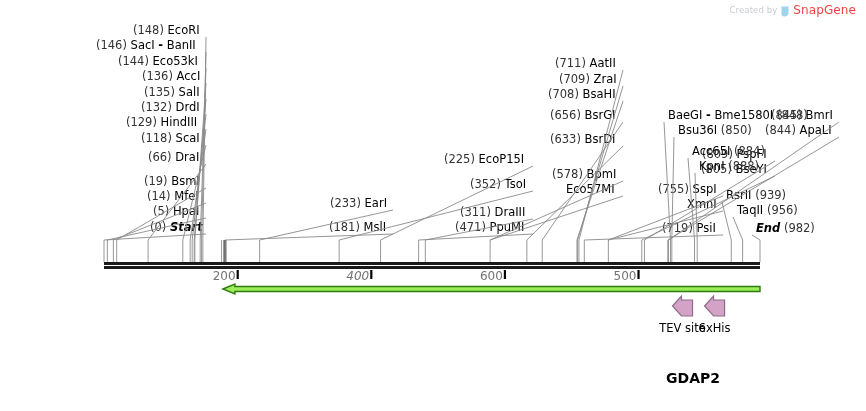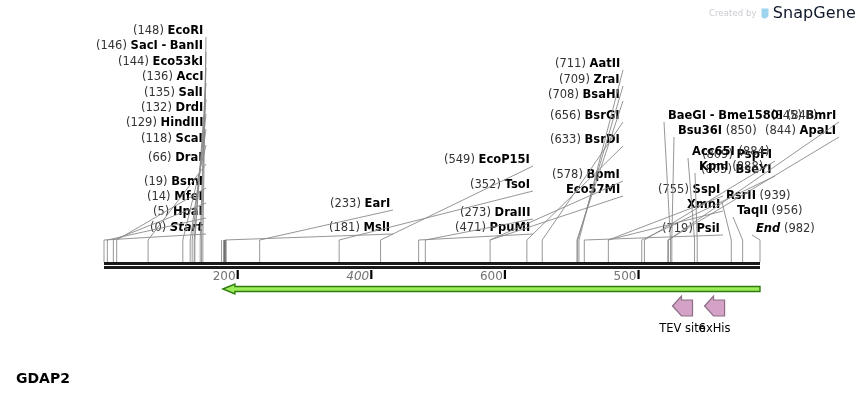--- a/index.html
+++ b/index.html
@@ -31,22 +31,22 @@
     align-items: center;
     gap: 4px;
     white-space: nowrap;
   }
   .watermark .created {
     font-size: 8.5px;
     color: #c9ccd1;
     letter-spacing: 0.1px;
   }
   .watermark .brand {
-    font-size: 16px;
-    color: #0f172a;
+    font-size: 12px;
+    color: #ef4444;
     letter-spacing: 0.1px;
   }
   .watermark .leaf {
     display: inline-block;
     width: 8px;
     height: 13px;
     position: relative;
   }
   
   .lbl {
@@ -55,21 +55,21 @@
     font-size: 11.5px;
     line-height: 13px;
     color: #000;
   }
   .lbl .pos {
     color: #333333;
     font-weight: normal;
     margin-top: 48px;
   }
   .lbl .enz {
-    font-weight: bold;
+    font-weight: normal;
     color: #000000;
   }
   .lbl .dash {
     font-weight: bold;
   }
   .lbl .terminus {
     font-weight: bold;
     font-style: italic;
   }
   .lbl.right-side { }
@@ -92,23 +92,23 @@
     position: absolute;
     font-size: 11.5px;
     color: #000;
     white-space: nowrap;
     transform: translateX(-50%);
     text-align: center;
   }
   
   .title-block {
     position: absolute;
-    left: 16px;
+    left: 0;
     width: 720px;
-    text-align: left;
+    text-align: right;
   }
   .title-main {
     font-size: 14px;
     font-weight: bold;
     color: #000;
     line-height: 17px;
   }
   .title-sub {
     font-size: 12px;
     color: #000;
@@ -139,23 +139,23 @@
       <div class="lbl" style="top: 101px; left: 141px;"><span class="pos">(132)</span> <span class="enz">DrdI</span></div>
       <div class="lbl" style="top: 116px; left: 126px;"><span class="pos">(129)</span> <span class="enz">HindIII</span></div>
       <div class="lbl" style="top: 132px; left: 141px;"><span class="pos">(118)</span> <span class="enz">ScaI</span></div>
       <div class="lbl" style="top: 151px; left: 148px;"><span class="pos">(66)</span> <span class="enz">DraI</span></div>
       <div class="lbl" style="top: 175px; left: 144px;"><span class="pos">(19)</span> <span class="enz">BsmI</span></div>
       <div class="lbl" style="top: 190px; left: 147px;"><span class="pos">(14)</span> <span class="enz">MfeI</span></div>
       <div class="lbl" style="top: 205px; left: 153px;"><span class="pos">(5)</span> <span class="enz">HpaI</span></div>
       <div class="lbl" style="top: 221px; left: 150px;"><span class="pos">(0)</span> <span class="terminus">Start</span></div>
       <div class="lbl" style="top: 221px; left: 329px;"><span class="pos">(181)</span> <span class="enz">MslI</span></div>
       <div class="lbl" style="top: 197px; left: 330px;"><span class="pos">(233)</span> <span class="enz">EarI</span></div>
-      <div class="lbl" style="top: 153px; left: 444px;"><span class="pos">(549)</span> <span class="enz">EcoP15I</span></div>
+      <div class="lbl" style="top: 153px; left: 444px;"><span class="pos">(225)</span> <span class="enz">EcoP15I</span></div>
       <div class="lbl" style="top: 178px; left: 470px;"><span class="pos">(352)</span> <span class="enz">TsoI</span></div>
-      <div class="lbl" style="top: 206px; left: 460px;"><span class="pos">(273)</span> <span class="enz">DraIII</span></div>
+      <div class="lbl" style="top: 206px; left: 460px;"><span class="pos">(311)</span> <span class="enz">DraIII</span></div>
       <div class="lbl" style="top: 221px; left: 455px;"><span class="pos">(471)</span> <span class="enz">PpuMI</span></div>
       <div class="lbl" style="top: 168px; left: 552px;"><span class="pos">(578)</span> <span class="enz">BpmI</span></div>
       <div class="lbl" style="top: 183px; left: 566px;"><span class="enz">Eco57MI</span></div>
       <div class="lbl" style="top: 109px; left: 550px;"><span class="pos">(656)</span> <span class="enz">BsrGI</span></div>
       <div class="lbl" style="top: 133px; left: 550px;"><span class="pos">(633)</span> <span class="enz">BsrDI</span></div>
       <div class="lbl" style="top: 57px; left: 555px;"><span class="pos">(711)</span> <span class="enz">AatII</span></div>
       <div class="lbl" style="top: 73px; left: 559px;"><span class="pos">(709)</span> <span class="enz">ZraI</span></div>
       <div class="lbl" style="top: 88px; left: 548px;"><span class="pos">(708)</span> <span class="enz">BsaHI</span></div>
       <div class="lbl" style="top: 109px; left: 771px;"><span class="pos">(845)</span> <span class="enz">BmrI</span></div>
       <div class="lbl" style="top: 124px; left: 765px;"><span class="pos">(844)</span> <span class="enz">ApaLI</span></div>

